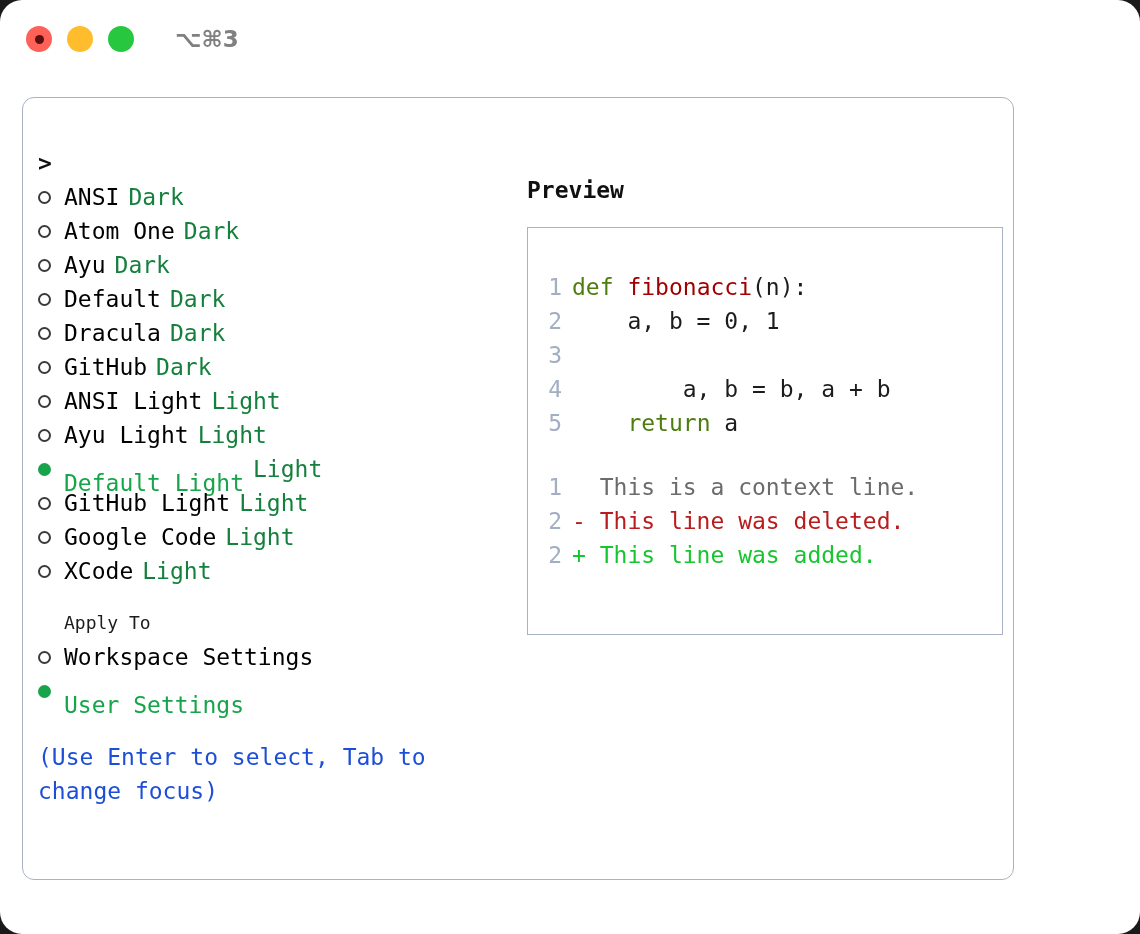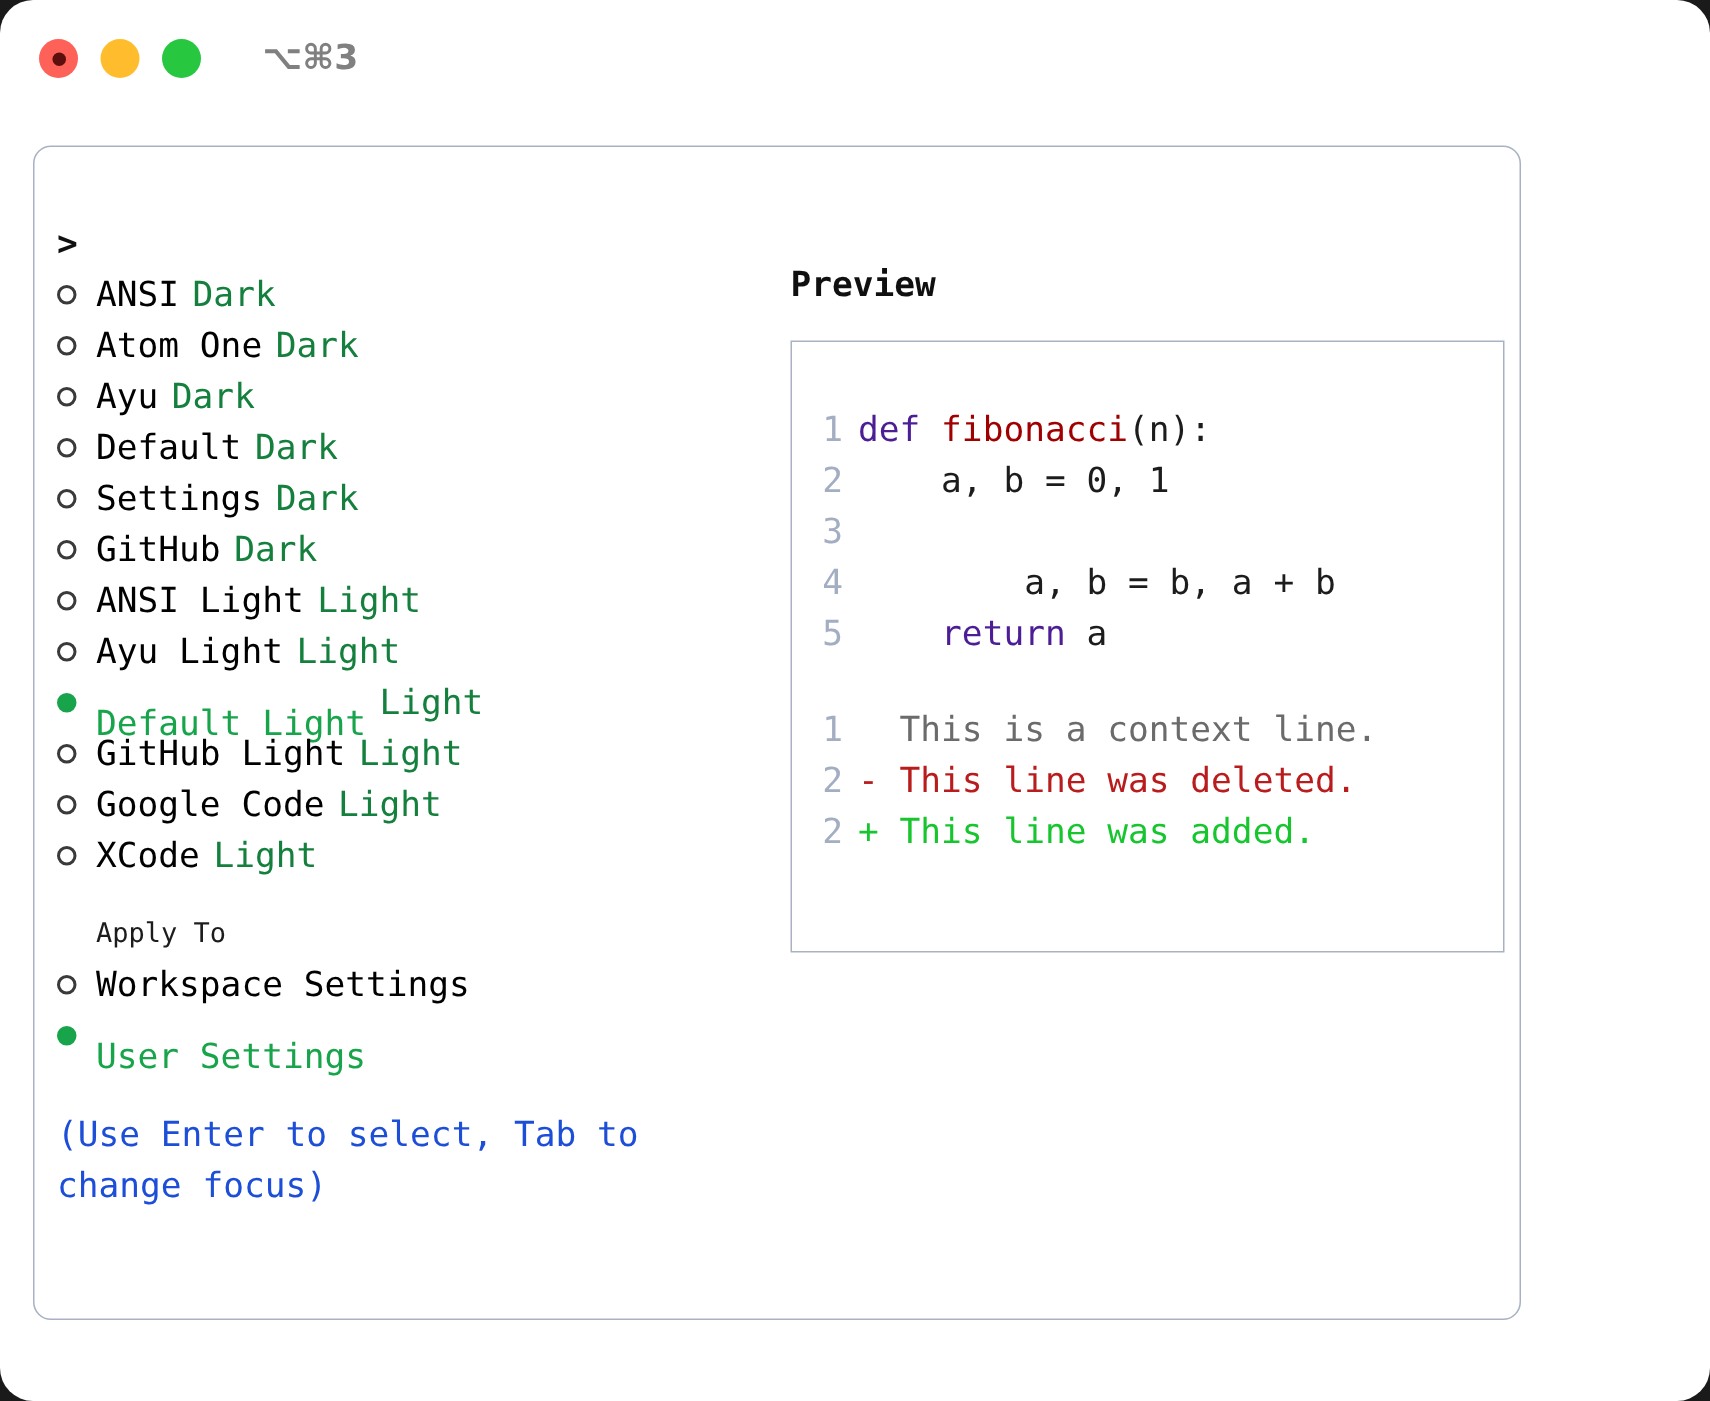--- a/index.html
+++ b/index.html
@@ -184,21 +184,21 @@
   .ln {
     width: 44px;
     flex: 0 0 44px;
     text-align: right;
     color: #a3aec2;
     padding-right: 10px;
     box-sizing: border-box;
   }
   .code-text { color: #1c1c1c; white-space: pre; }
 
-  .tok-kw   { color: #4c1d95; text-align: center; }
+  .tok-kw   { color: #4d7c0f; text-align: center; }
   .tok-fn   { color: #a00000; }
   .tok-pl   { color: #1c1c1c; }
 
   .diff-gap { height: 30px; }
   .diff-ctx { color: #6b6b6b; }
   .diff-del { color: #b91c1c; }
   .diff-add { color: #17c62e; }
 </style>
 </head>
 <body>
@@ -218,21 +218,21 @@
 
       <div class="row header-row">
         <span class="caret">&gt;</span>
       </div>
 
       <div id="theme-items">
           <div class="row"><span class="bullet"><span class="circ"></span></span><span class="label">ANSI</span><span class="tag">Dark</span></div>
           <div class="row"><span class="bullet"><span class="circ"></span></span><span class="label">Atom One</span><span class="tag">Dark</span></div>
           <div class="row"><span class="bullet"><span class="circ"></span></span><span class="label">Ayu</span><span class="tag">Dark</span></div>
           <div class="row"><span class="bullet"><span class="circ"></span></span><span class="label">Default</span><span class="tag">Dark</span></div>
-          <div class="row"><span class="bullet"><span class="circ"></span></span><span class="label">Settings</span><span class="tag">Dark</span></div>
+          <div class="row"><span class="bullet"><span class="circ"></span></span><span class="label">Dracula</span><span class="tag">Dark</span></div>
           <div class="row"><span class="bullet"><span class="circ"></span></span><span class="label">GitHub</span><span class="tag">Dark</span></div>
           <div class="row"><span class="bullet"><span class="circ"></span></span><span class="label">ANSI Light</span><span class="tag">Light</span></div>
           <div class="row"><span class="bullet"><span class="circ"></span></span><span class="label">Ayu Light</span><span class="tag">Light</span></div>
           <div class="row"><span class="bullet filled"><span class="circ"></span></span><span class="label selected">Default Light</span><span class="tag">Light</span></div>
           <div class="row"><span class="bullet"><span class="circ"></span></span><span class="label">GitHub Light</span><span class="tag">Light</span></div>
           <div class="row"><span class="bullet"><span class="circ"></span></span><span class="label">Google Code</span><span class="tag">Light</span></div>
           <div class="row"><span class="bullet"><span class="circ"></span></span><span class="label">XCode</span><span class="tag">Light</span></div>
         </div>
 
       <div class="spacer-sm"></div>

